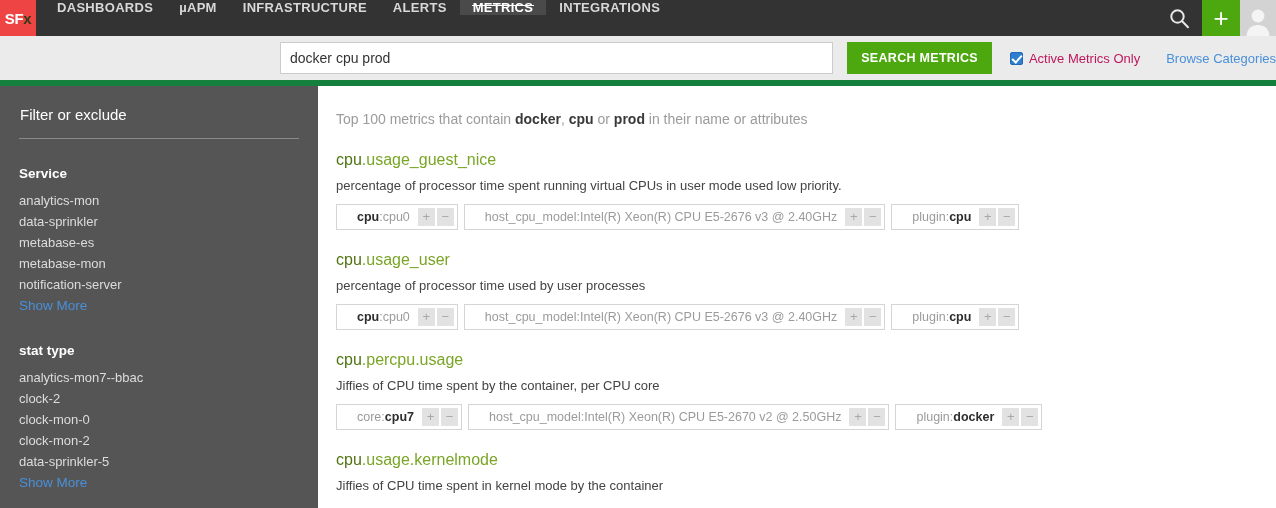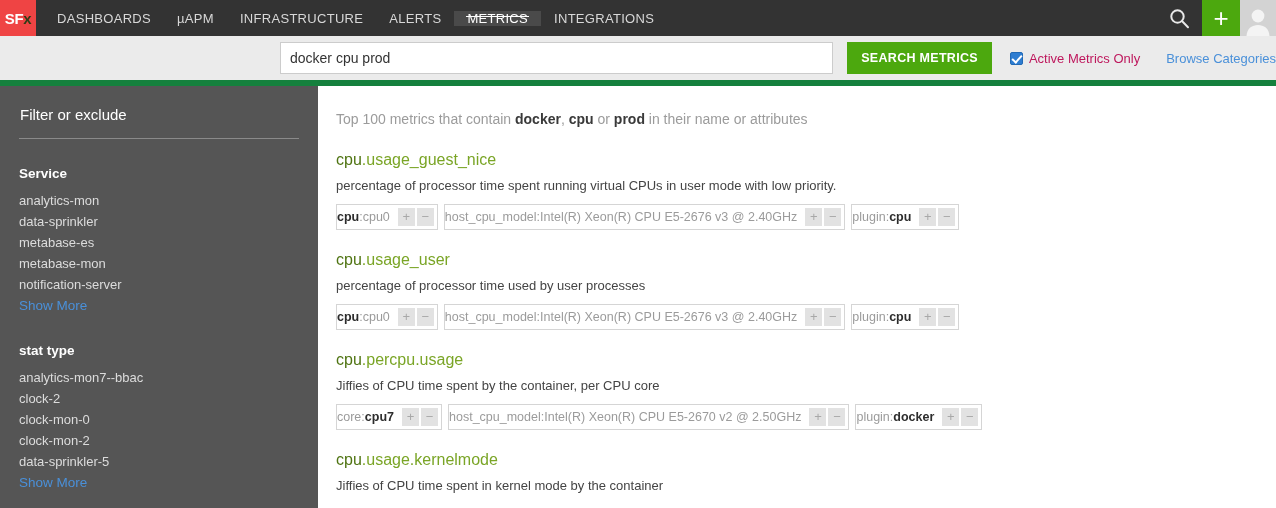--- a/index.html
+++ b/index.html
@@ -29,22 +29,23 @@
     font-size: 15px;
     font-weight: bold;
     letter-spacing: -0.3px;
     line-height: 1;
   }
   .logo .sf { color: #ffffff; }
   .logo .x  { color: #2f3d16; }
 
   .navlinks {
     display: flex;
-    align-items: center;
+    align-items: flex-start;
     margin-left: 8px;
+    font-weight: bold;
   }
   .navlink {
     display: flex;
     align-items: center;
     padding: 0 13px;
     color: #d8d8d8;
     font-size: 13px;
     letter-spacing: 0.3px;
     text-decoration: none;
     white-space: nowrap;
@@ -248,21 +249,21 @@
     display: flex;
     align-items: center;
     gap: 6px;
   }
   .chip {
     display: inline-flex;
     align-items: center;
     border: 1px solid #d5d5d5;
     background: #ffffff;
     height: 26px;
-    padding: 0 3px 0 0;
+    padding: 0 3px 0 20px;
     white-space: nowrap;
   }
   .chip-text {
     font-size: 12.5px;
     color: #9b9b9b;
     margin-right: 8px;
     line-height: 24px;
   }
   .chip-text b { color: #2d2d2d; font-weight: bold; }
   .chip-btns { display: inline-flex; gap: 2px; }
@@ -334,21 +335,21 @@
       </div>
   </div>
 
   <div class="main">
     <div class="results-summary">
       <span>Top 100 metrics that contain </span><b>docker</b><span>, </span><b>cpu</b><span> or </span><b>prod</b><span> in their name or attributes</span>
     </div>
     <div id="results">
         <div class="result">
           <div class="result-name"><span class="hl">cpu</span><span>.usage_guest_nice</span></div>
-          <div class="result-desc">percentage of processor time spent running virtual CPUs in user mode with low priority.</div>
+          <div class="result-desc">percentage of processor time spent running virtual CPUs in user mode used low priority.</div>
           <div class="chips">
             <div class="chip">
               <span class="chip-text"><b>cpu</b><span>:</span><span>cpu0</span></span>
               <span class="chip-btns">
                 <span class="chip-btn">+</span>
                 <span class="chip-btn">−</span>
               </span>
             </div>
             <div class="chip">
               <span class="chip-text"><span>host_cpu_model</span><span>:</span><span>Intel(R) Xeon(R) CPU E5-2676 v3 @ 2.40GHz</span></span>

